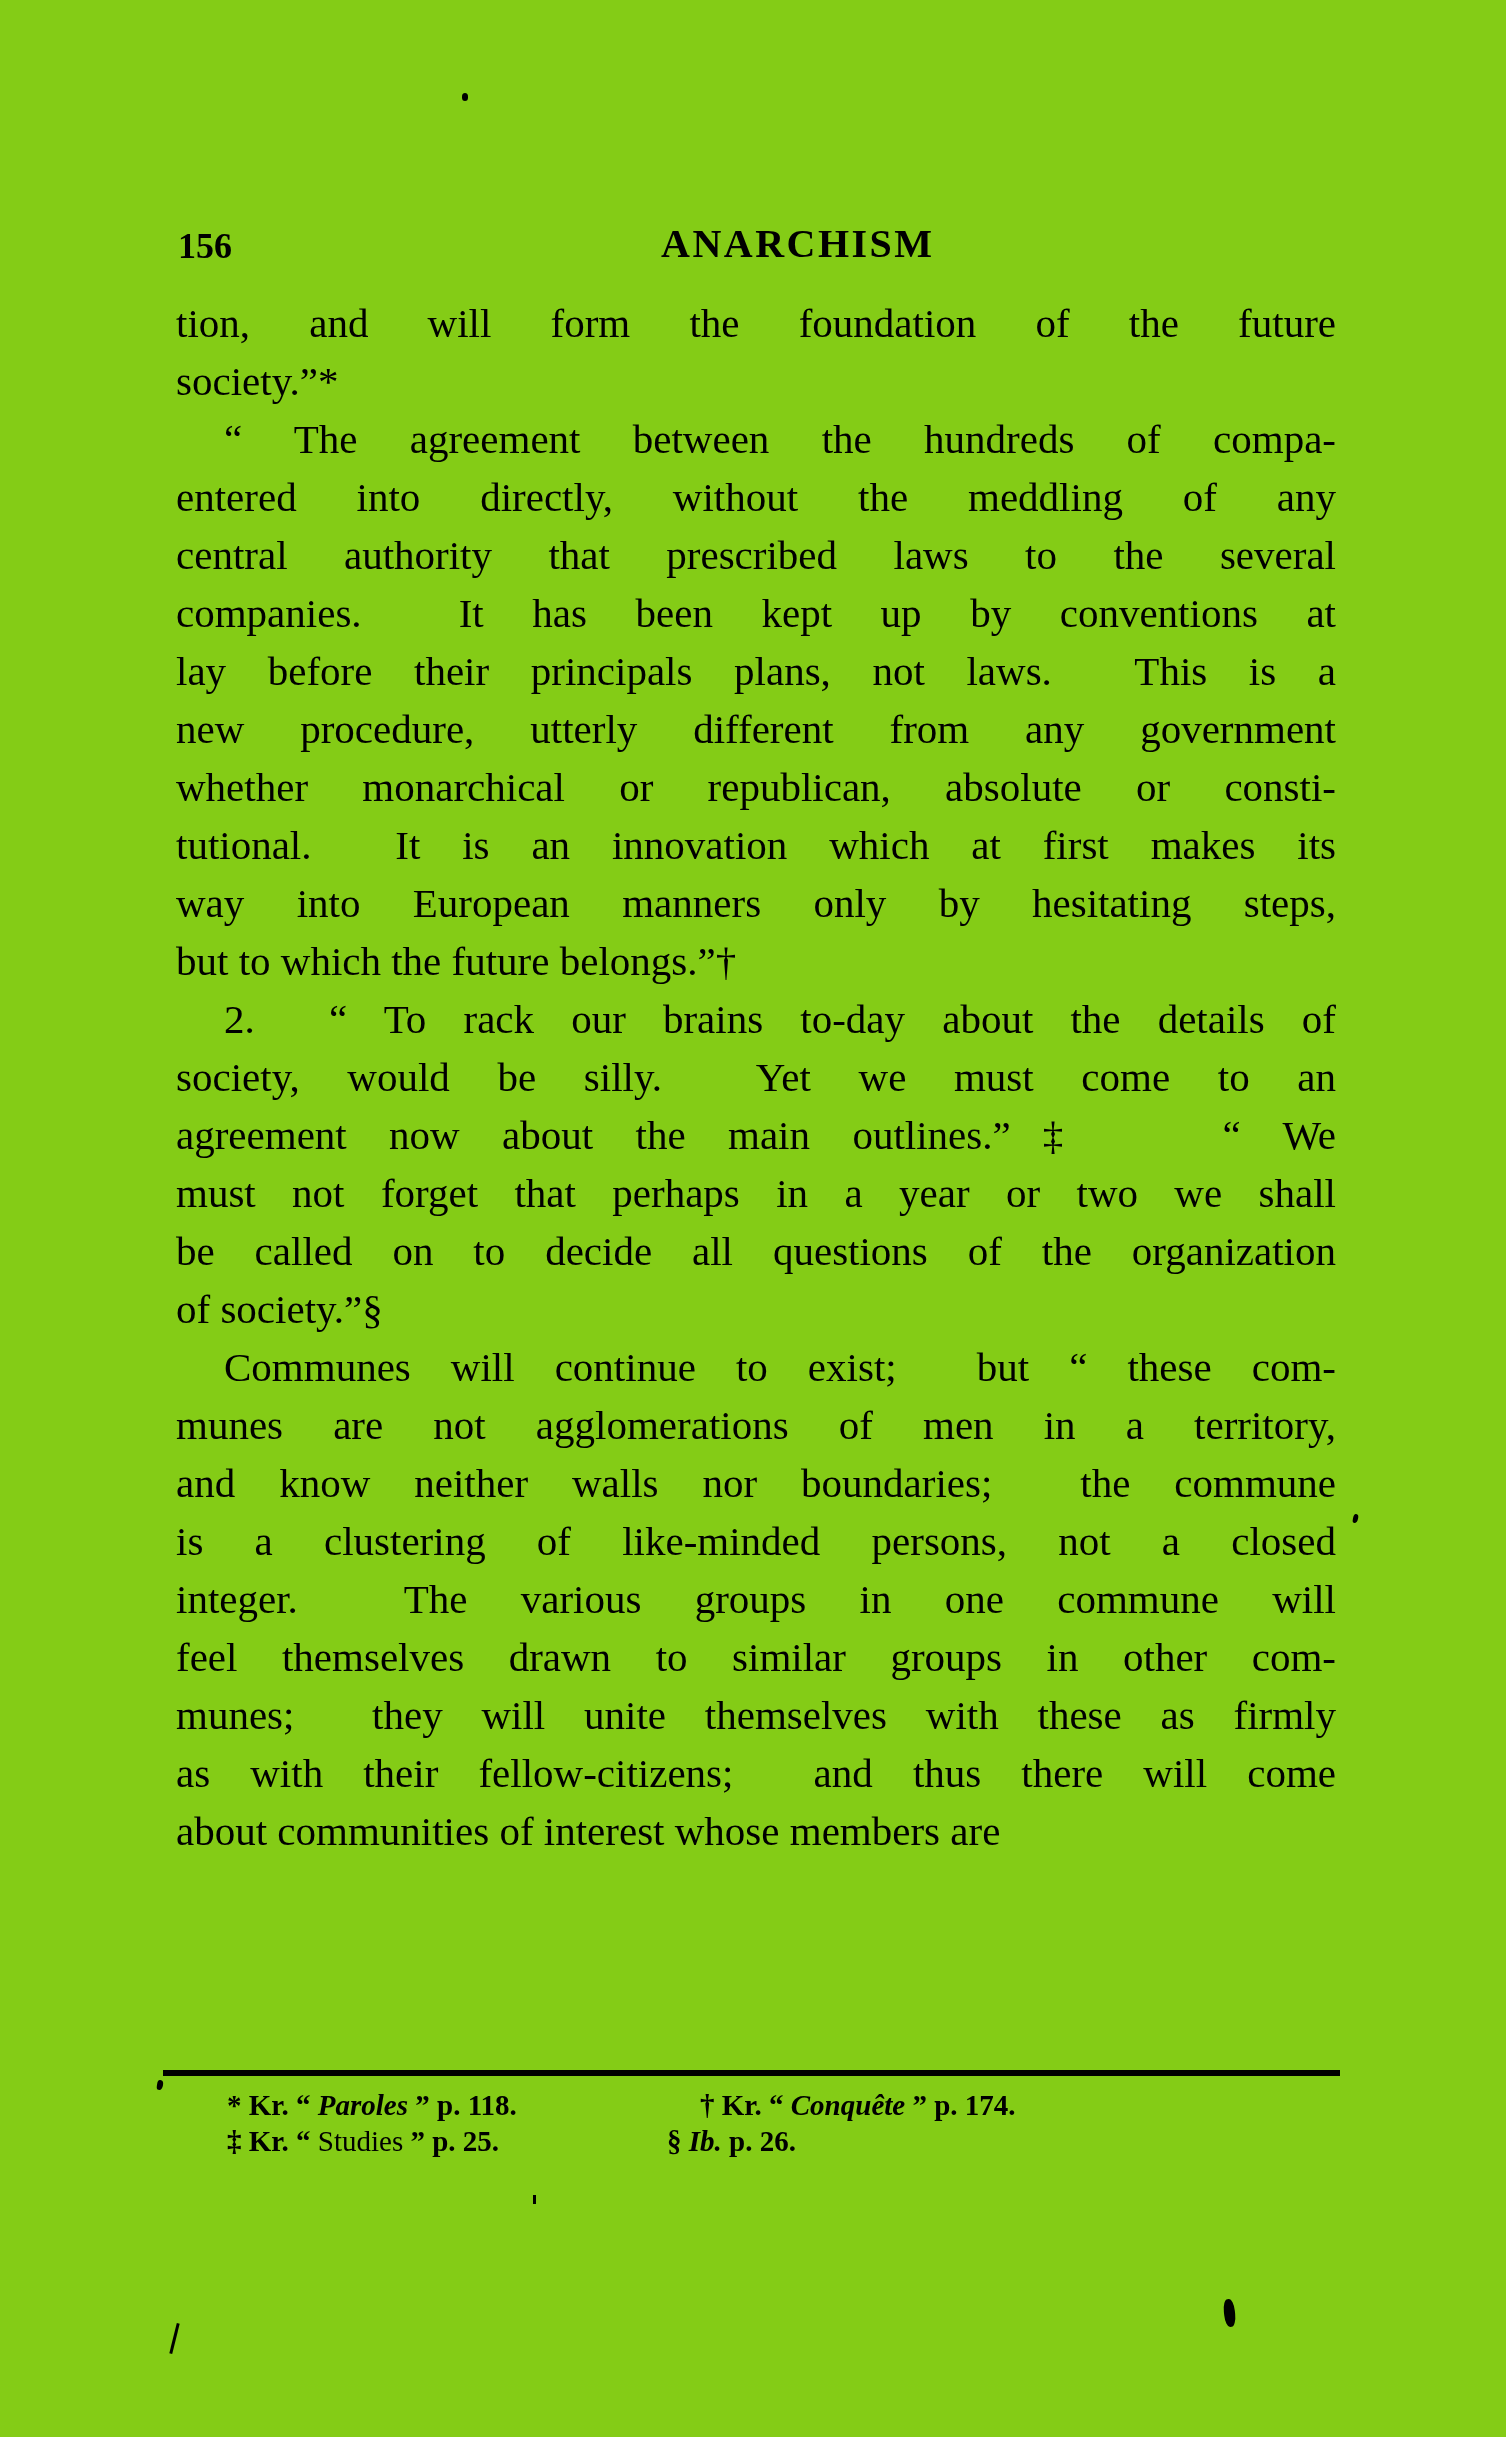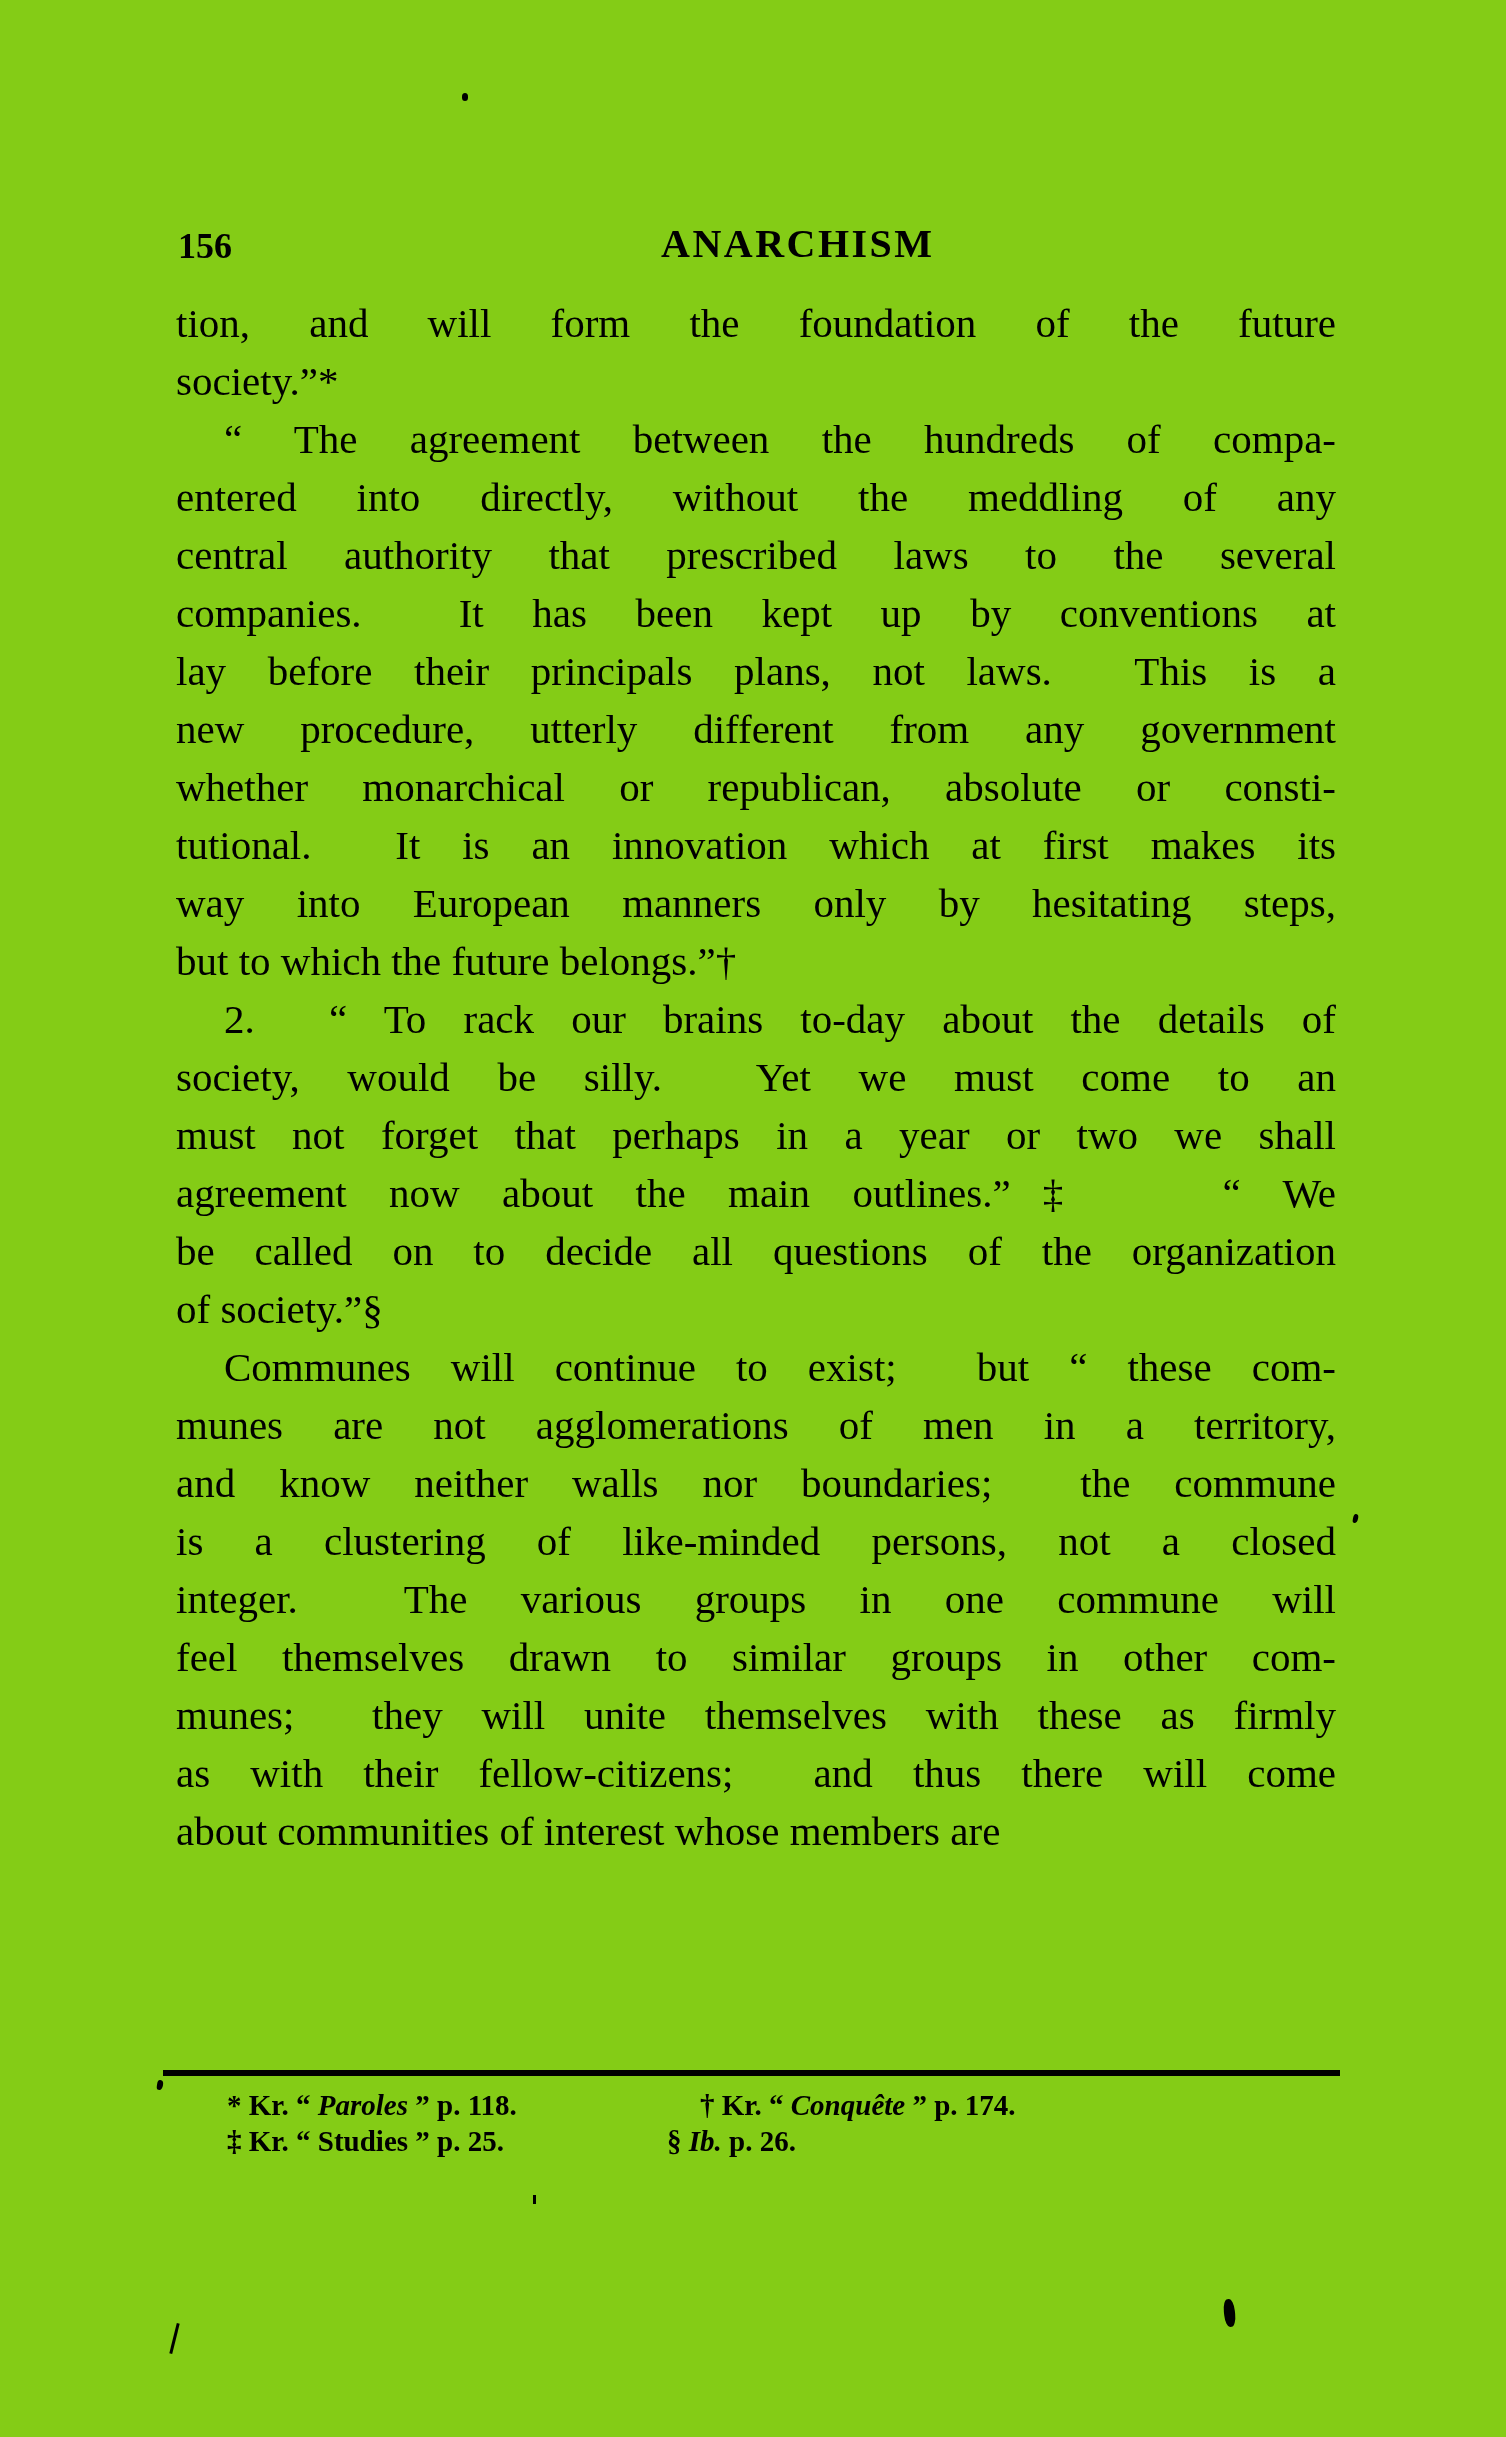--- a/index.html
+++ b/index.html
@@ -57,21 +57,21 @@
     width: 1115px;
     font-size: 29px;
     line-height: 36px;
     font-weight: bold;
   }
   .fn-row { display: flex; white-space: pre-wrap; }
   .fn-cell { display: inline-block; white-space: pre-wrap; }
   .fn-cell.w1 { width: 473px; }
   .fn-cell.w2 { width: 440px; }
   .it { font-style: italic; font-weight: bold; }
-  .rm { font-style: normal; font-weight: bold; }
+  .rm { font-style: normal; font-weight: normal; }
   
   .speck { position: absolute; background: #000; }
   .speck-top-dot      { left: 462px;  top: 93px;  width: 6.3px; height: 7.5px; border-radius: 50%; }
   .speck-mid-comma    { left: 1353px; top: 1514px; width: 5px;  height: 9.4px; border-radius: 50% 50% 60% 40%; transform: rotate(12deg); }
   .speck-rule-comma   { left: 157px;  top: 2080px; width: 5.6px;  height: 10px; border-radius: 50% 50% 60% 40%; transform: rotate(8deg); }
   .speck-bottom-tick  { left: 533px;  top: 2195px; width: 3.1px;  height: 9.4px; }
   .speck-bottom-slash { left: 173px;  top: 2323px; width: 3.1px;  height: 31px; transform: rotate(14deg); }
   .speck-bottom-blob  { left: 1224px; top: 2299px; width: 10.6px; height: 27.6px; border-radius: 45%; transform: rotate(-6deg); }
 </style>
 </head>
@@ -90,22 +90,22 @@
     <div class="ln j">central authority that prescribed laws to the several</div>
     <div class="ln j">companies.  It has been kept up by conventions at</div>
     <div class="ln j">lay before their principals plans, not laws.  This is a</div>
     <div class="ln j">new procedure, utterly different from any government</div>
     <div class="ln j">whether monarchical or republican, absolute or consti-</div>
     <div class="ln j">tutional.  It is an innovation which at first makes its</div>
     <div class="ln j">way into European manners only by hesitating steps,</div>
     <div class="ln">but to which the future belongs.”†</div>
     <div class="ln j ind">2.  “ To rack our brains to-day about the details of</div>
     <div class="ln j">society, would be silly.  Yet we must come to an</div>
+    <div class="ln j">agreement now about the main outlines.”‡   “ We</div>
     <div class="ln j">must not forget that perhaps in a year or two we shall</div>
-    <div class="ln j">agreement now about the main outlines.”‡   “ We</div>
     <div class="ln j">be called on to decide all questions of the organization</div>
     <div class="ln">of society.”§</div>
     <div class="ln j ind">Communes will continue to exist;  but “ these com-</div>
     <div class="ln j">munes are not agglomerations of men in a territory,</div>
     <div class="ln j">and know neither walls nor boundaries;  the commune</div>
     <div class="ln j">is a clustering of like-minded persons, not a closed</div>
     <div class="ln j">integer.  The various groups in one commune will</div>
     <div class="ln j">feel themselves drawn to similar groups in other com-</div>
     <div class="ln j">munes;  they will unite themselves with these as firmly</div>
     <div class="ln j">as with their fellow-citizens;  and thus there will come</div>

